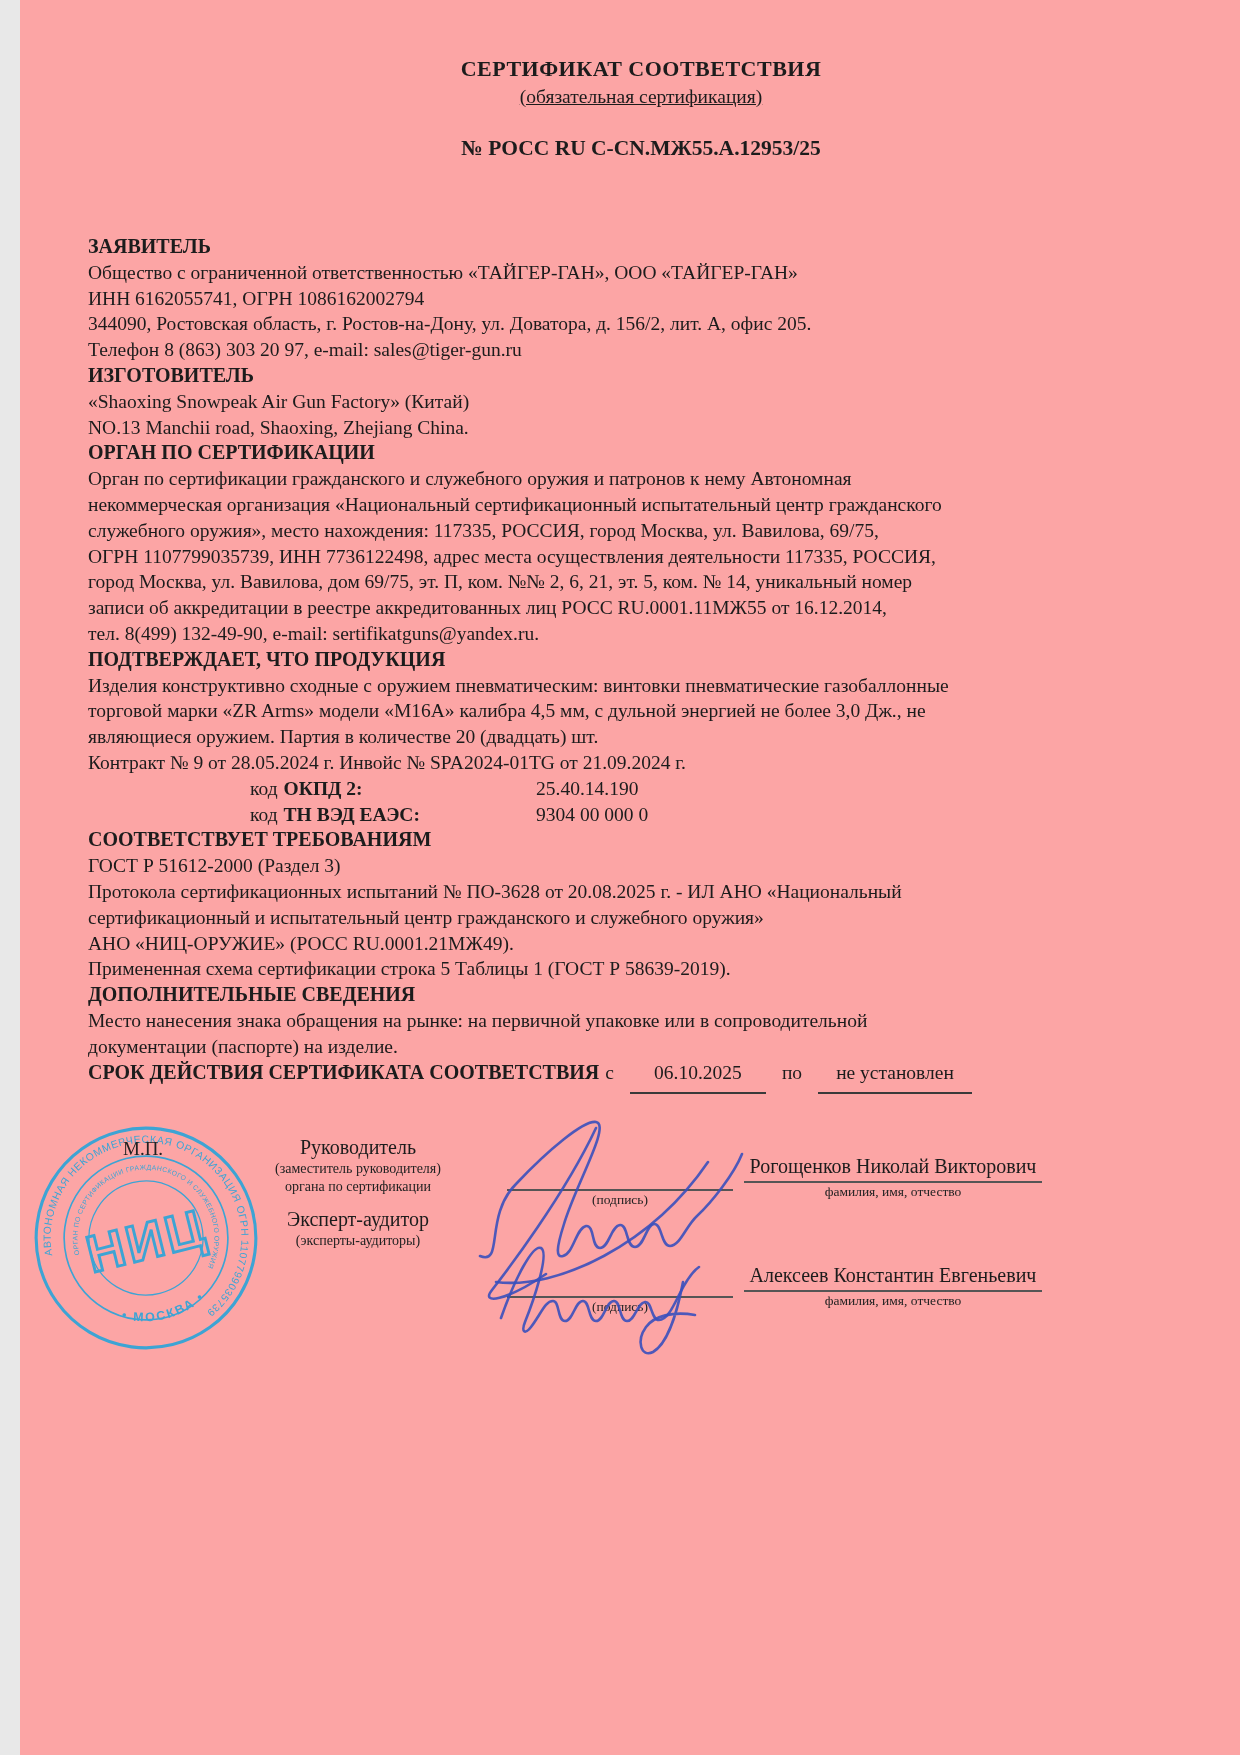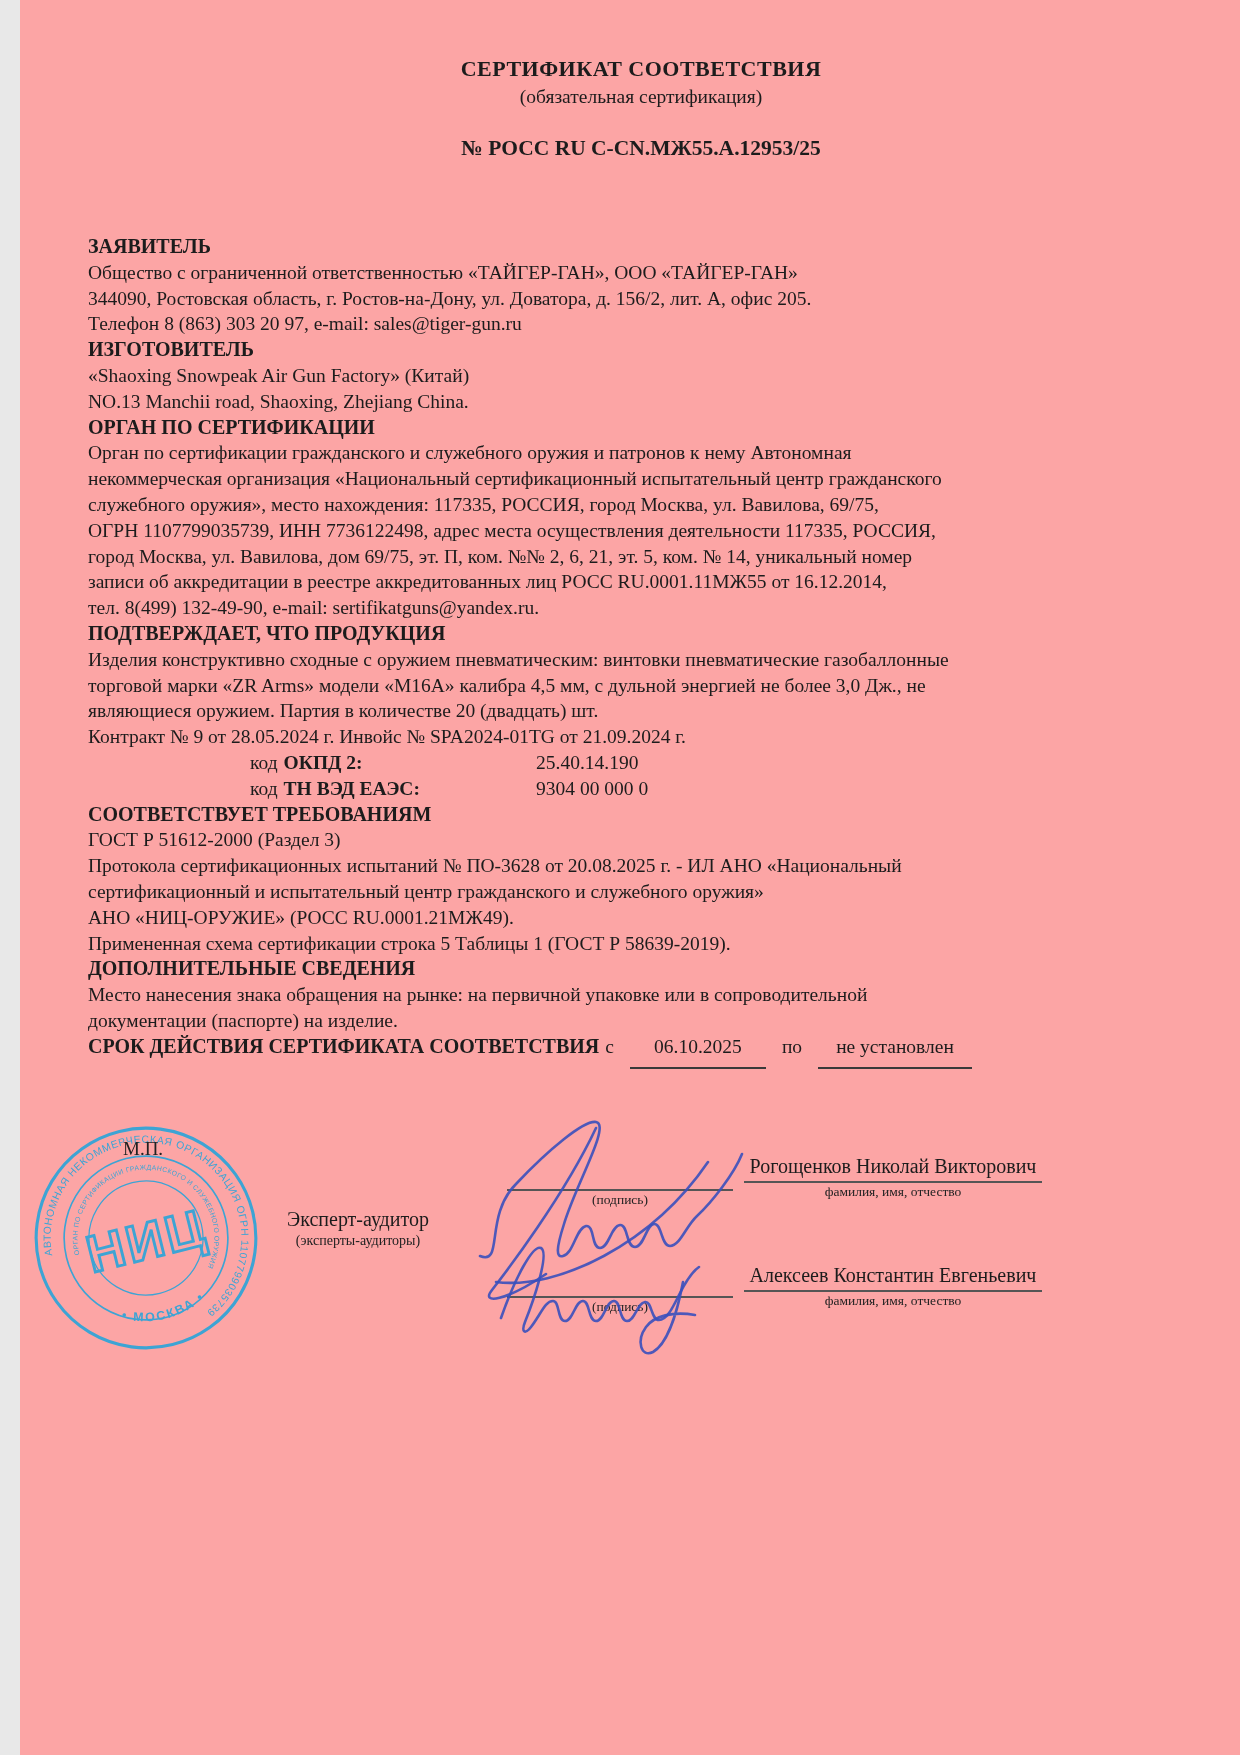--- a/index.html
+++ b/index.html
@@ -1,20 +1,20 @@
 <!DOCTYPE html>
 <html><head>
 <meta charset="utf-8">
 <style>
   html,body{margin:0;padding:0;background:#e8e8e8;}
   .page{position:relative;width:1240px;height:1755px;background:#fca5a5;overflow:hidden;
         font-family:"Liberation Serif","DejaVu Serif",serif;color:#1c1c1c;margin-left:20px;}
   .content{position:absolute;left:68px;top:55px;width:1106px;}
   .t-title{text-align:center;font-weight:bold;font-size:22px;letter-spacing:.5px;line-height:28px;}
-  .t-sub{text-align:center;font-size:19.5px;line-height:27px;}
+  .t-sub{text-align:center;font-size:19.5px;line-height:27px;text-decoration:underline;}
   .t-num{text-align:center;font-weight:bold;font-size:21.5px;margin-top:25px;line-height:27px;}
   .body-block{margin-top:72px;}
   .line{font-size:19.5px;line-height:25.8px;white-space:nowrap;}
   .line.h{font-weight:bold;font-size:20px;}
   .code-row{display:flex;padding-left:162px;}
   .code-label{width:286px;}
   .code-prefix{margin-right:6px;}
   .validity{margin-top:0;}
   .validity b{font-size:20px;}
   .v-label{margin:0 6px;}
@@ -50,20 +50,21 @@
 
 <div class="page">
   <div class="content">
     <div class="t-title">СЕРТИФИКАТ СООТВЕТСТВИЯ</div>
     <div class="t-sub">(обязательная сертификация)</div>
     <div class="t-num">№ РОСС RU C-CN.МЖ55.А.12953/25</div>
 
     <div class="body-block">
       <div class="line h">ЗАЯВИТЕЛЬ</div>
       <div class="line">Общество с ограниченной ответственностью «ТАЙГЕР-ГАН», ООО «ТАЙГЕР-ГАН»</div>
+      <div class="line">ИНН 6162055741, ОГРН 1086162002794</div>
       <div class="line">344090, Ростовская область, г. Ростов-на-Дону, ул. Доватора, д. 156/2, лит. А, офис 205.</div>
       <div class="line">Телефон 8 (863) 303 20 97, e-mail: sales@tiger-gun.ru</div>
 
       <div class="line h">ИЗГОТОВИТЕЛЬ</div>
       <div class="line">«Shaoxing Snowpeak Air Gun Factory» (Китай)</div>
       <div class="line">NO.13 Manchii road, Shaoxing, Zhejiang China.</div>
 
       <div class="line h">ОРГАН ПО СЕРТИФИКАЦИИ</div>
       <div class="line">Орган по сертификации гражданского и служебного оружия и патронов к нему Автономная</div>
       <div class="line">некоммерческая организация «Национальный сертификационный испытательный центр гражданского</div>
@@ -124,20 +125,25 @@
         <textPath href="#bottomArc" startOffset="50%">• МОСКВА •</textPath>
       </text>
       <text class="stamp-text" font-size="6.6" letter-spacing="0.4">
         <textPath href="#innerArc" startOffset="0%">ОРГАН ПО СЕРТИФИКАЦИИ ГРАЖДАНСКОГО И СЛУЖЕБНОГО ОРУЖИЯ</textPath>
       </text>
       <text x="110" y="130" text-anchor="middle" font-size="50" font-weight="bold" letter-spacing="3" font-family="Liberation Sans, DejaVu Sans, sans-serif" fill="none" stroke="#2da4d9" stroke-width="2.8">НИЦ</text>
     </svg>
 
     <div class="mp">М.П.</div>
 
+    <div class="role role-1">
+      <div class="role-main">Руководитель</div>
+      <div class="role-sub">(заместитель руководителя)</div>
+      <div class="role-sub">органа по сертификации</div>
+    </div>
 
     <div class="sig-box sig-box-1">
       <div class="rule"></div>
       <div class="cap">(подпись)</div>
     </div>
 
     <div class="name-box name-box-1">
       <div class="name">Рогощенков Николай Викторович</div>
       <div class="rule"></div>
       <div class="cap">фамилия, имя, отчество</div>

